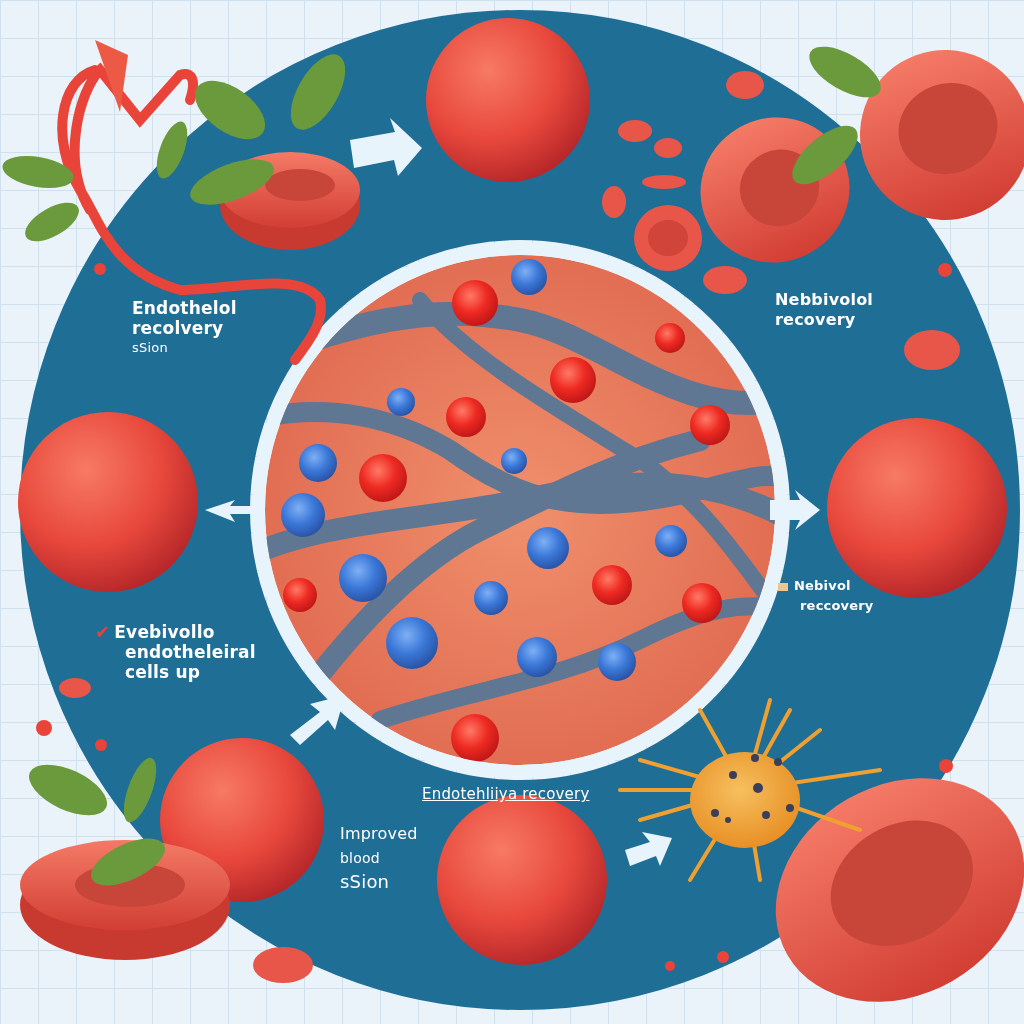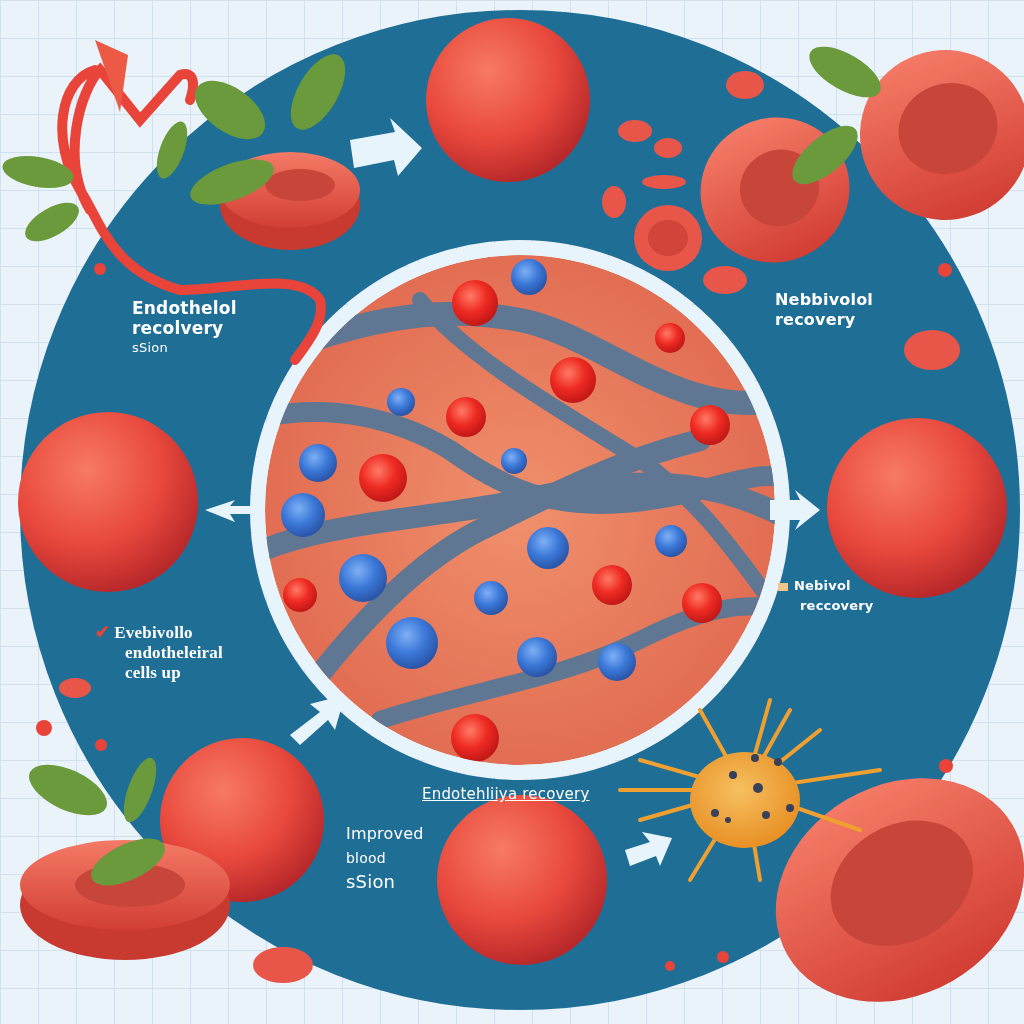--- a/index.html
+++ b/index.html
@@ -206,32 +206,32 @@
   <span class="line">Endothelol</span>
   <span class="line">recolvery</span>
   <span class="line" style="font-size:13px;font-weight:normal">sSion</span>
 </div>
 
 <div class="lbl" style="left:775px;top:290px;font-size:16px;">
   <span class="line">Nebbivolol</span>
   <span class="line">recovery</span>
 </div>
 
-<div class="lbl" style="left:95px;top:622px;font-family:Liberation Serif, serif;">
+<div class="lbl" style="left:95px;top:622px;">
   <span class="line"><span class="check">✔</span><span>Evebivollo</span></span>
   <span class="line" style="padding-left:30px">endotheleiral</span>
   <span class="line" style="padding-left:30px">cells up</span>
 </div>
 
 <div class="lbl" style="left:778px;top:576px;font-size:13px;">
   <span class="line"><span class="sq"></span><span>Nebivol</span></span>
   <span class="line" style="padding-left:22px">reccovery</span>
 </div>
 
 <div class="lbl" style="left:422px;top:784px;font-size:15px;font-weight:normal;text-decoration:underline;">
   <span class="line">Endotehliiya recovery</span>
 </div>
 
-<div class="lbl" style="left:340px;top:822px;font-size:16px;font-weight:normal;line-height:24px;margin-left:6px;">
+<div class="lbl" style="left:340px;top:822px;font-size:16px;font-weight:normal;line-height:24px;">
   <span class="line">Improved</span>
   <span class="line" style="font-size:14px">blood</span>
   <span class="line" style="font-size:18px">sSion</span>
 </div>
 
 </body></html>

